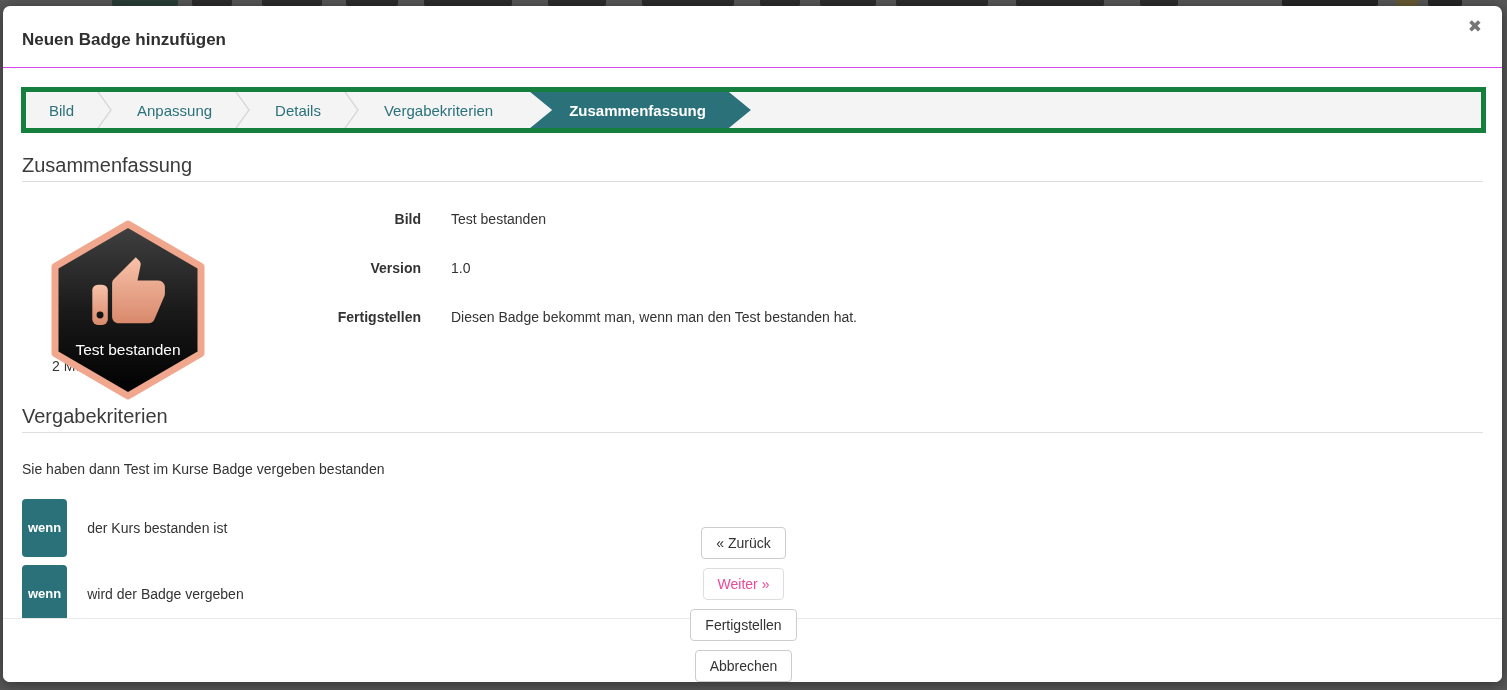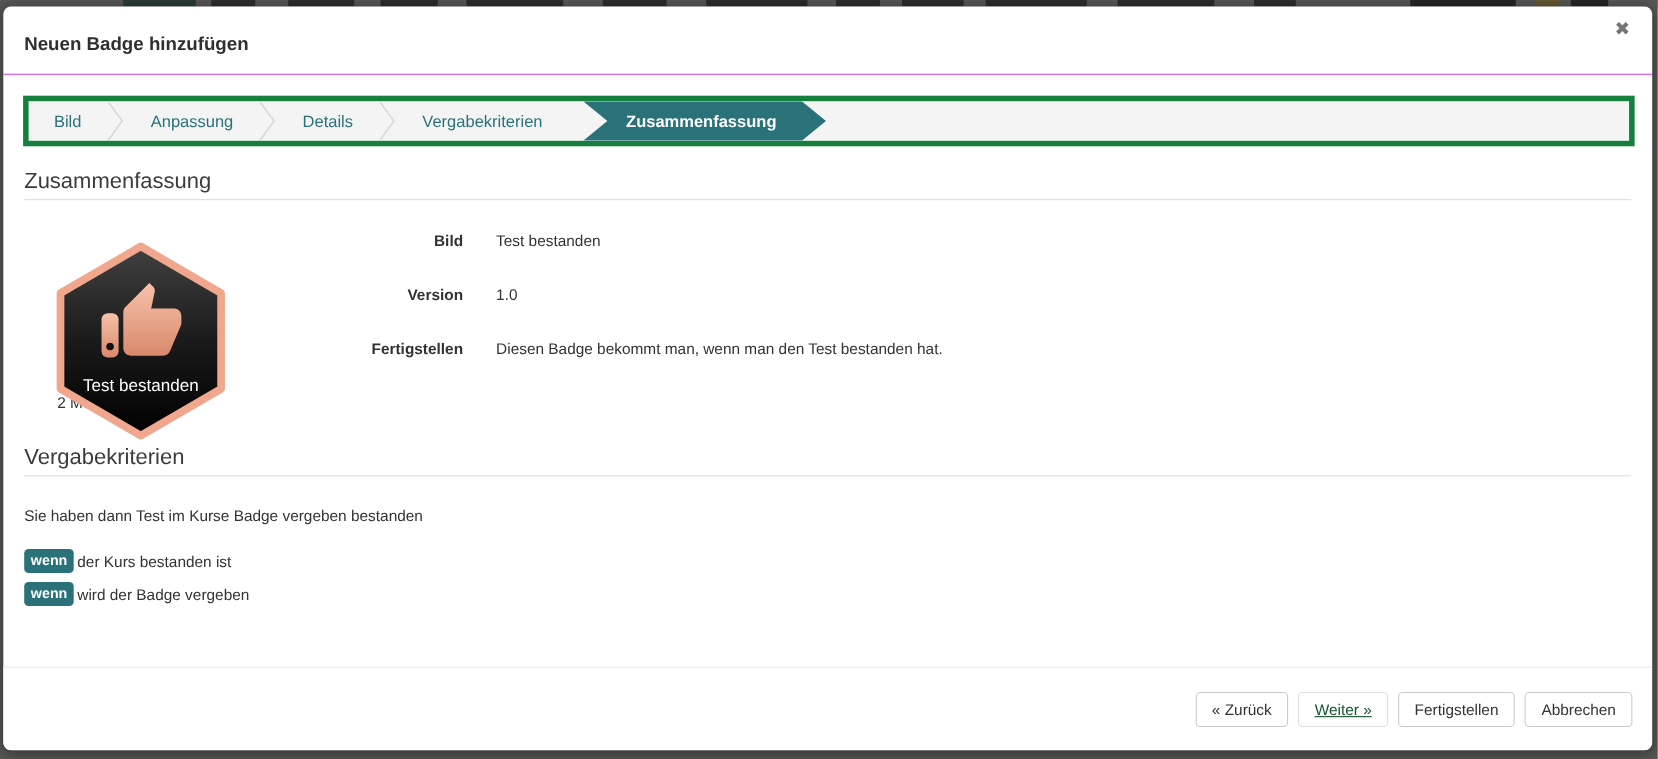--- a/index.html
+++ b/index.html
@@ -73,36 +73,36 @@
   
   .badge-wrap { position: absolute; left: 46px; top: 212px; width: 158px; height: 184px; }
   .badge-wrap svg { display: block; }
 
   .criteria-intro { margin-top: 26px; font-size: 14px; line-height: 20px; color: #333; }
   .rules { margin-top: 20px; }
   .rule { display: flex; align-items: center; line-height: 22px; margin-bottom: 8px; font-size: 14px; }
   .rule-tag {
     display: inline-block; background: #2a717a; color: #fff;
     font-size: 13px; font-weight: bold; line-height: 16px;
-    padding: 3px 6px; border-radius: 4px; margin-right: 3px;
+    padding: 21px 6px; border-radius: 4px; margin-right: 20px;
   }
 
   .modal-footer {
-    position: absolute; left: 0; right: 0; bottom: 0; height: 76px;
+    position: absolute; left: 0; right: 0; bottom: 0; height: 64px;
     border-top: 1px solid #e9e9e9;
     display: flex; justify-content: flex-end; align-items: center;
-    padding-right: 18px; gap: 9px; background: #fff;
+    padding-right: 18px; gap: 9px; background: #fff; flex-direction: column;
   }
   .btn {
     font-family: "Liberation Sans", sans-serif;
     font-size: 14px; color: #333; background: #fff;
     border: 1px solid #ccc; border-radius: 4px;
     padding: 7px 14px; cursor: pointer; white-space: nowrap;
   }
-  .btn.disabled { color: #14532d; border-color: #ddd; cursor: default; text-decoration: underline; }
+  .btn.disabled { color: #ec4899; border-color: #ddd; cursor: default; }
 </style>
 </head>
 <body>
 
 <div class="page-behind">
   <i style="left:112px;width:66px;background:#233a33"></i>
   <i style="left:192px;width:40px"></i>
   <i style="left:262px;width:60px"></i>
   <i style="left:346px;width:52px"></i>
   <i style="left:424px;width:88px"></i>

